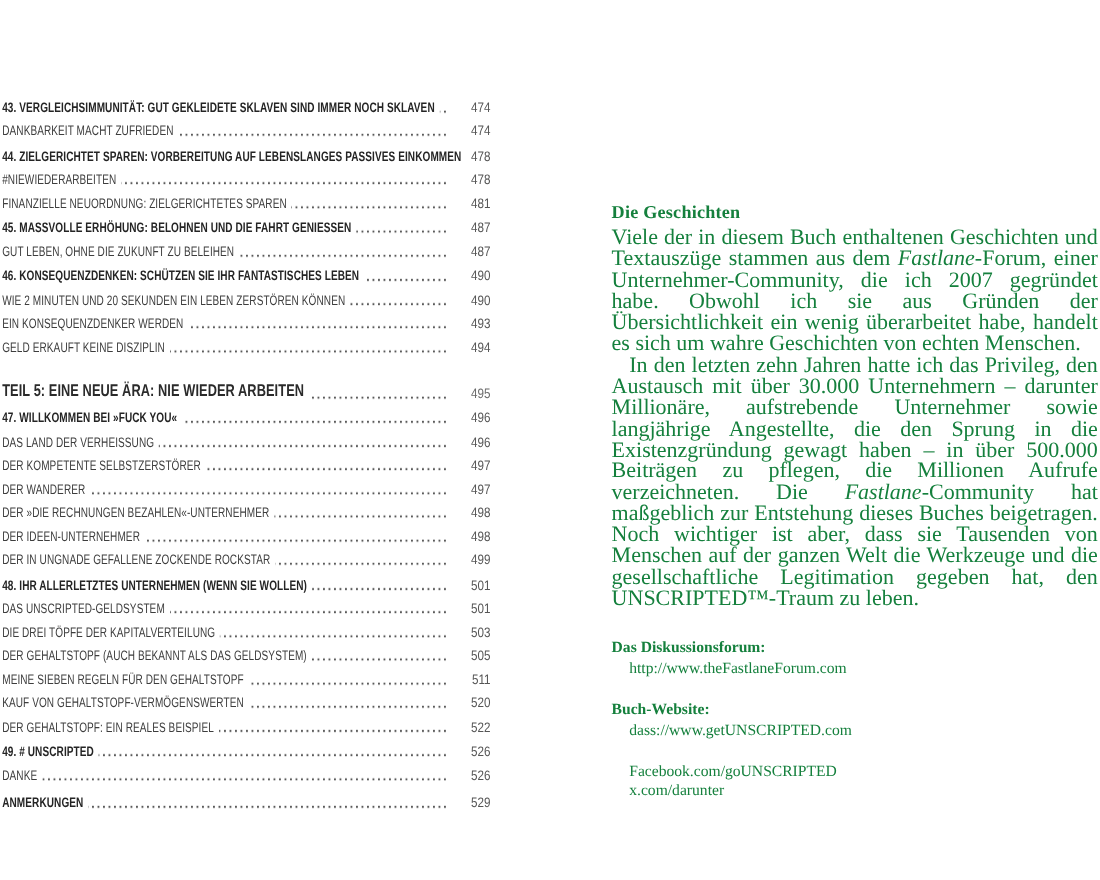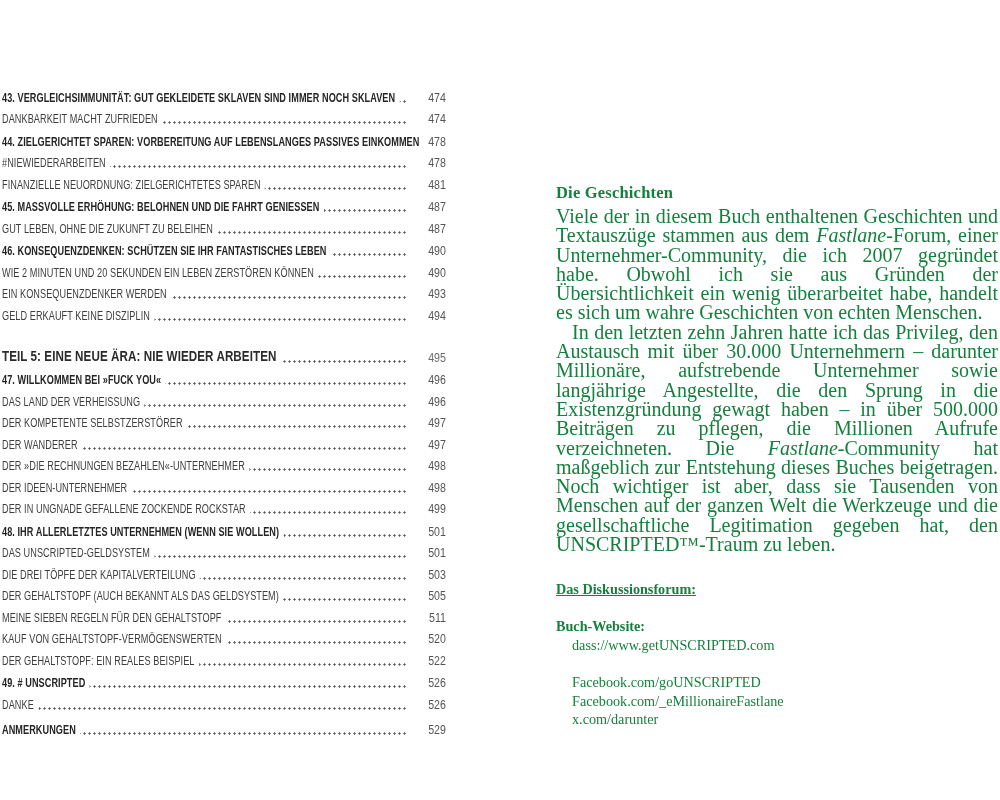--- a/index.html
+++ b/index.html
@@ -44,21 +44,21 @@
   }
   .stories h1{
     margin:0 0 4px 0;font-size:16.5px;font-weight:700;letter-spacing:0.2px;
   }
   .stories p{
     margin:0;font-size:20px;line-height:19.3px;text-align:justify;
   }
   .stories p.indent{text-indent:16px;}
   .stories .ital{font-style:italic;}
   .links-section{margin-top:18.5px;font-size:14.2px;line-height:18.6px;}
-  .links-section.first{margin-top:26px;text-decoration:underline;}
+  .links-section.first{margin-top:26px;}
   .section-label{font-weight:700;}
   .url-line{padding-left:16px;}
 </style>
 </head>
 <body>
 
 <div class="toc">
 
   <div class="toc-row chapter">
     <span class="num">474</span>
@@ -183,25 +183,25 @@
 
 <div class="stories">
   <h1>Die Geschichten</h1>
 
   <p><span>Viele der in diesem Buch enthaltenen Geschichten und Textauszüge stammen aus dem </span><span class="ital">Fastlane</span><span>-Forum, einer Unternehmer-Community, die ich 2007 gegründet habe. Obwohl ich sie aus Gründen der Übersichtlichkeit ein wenig überarbeitet habe, handelt es sich um wahre Geschichten von echten Menschen.</span></p>
 
   <p class="indent"><span>In den letzten zehn Jahren hatte ich das Privileg, den Austausch mit über 30.000 Unternehmern – darunter Millionäre, aufstrebende Unternehmer sowie langjährige Angestellte, die den Sprung in die Existenzgründung gewagt haben – in über 500.000 Beiträgen zu pflegen, die Millionen Aufrufe verzeichneten. Die </span><span class="ital">Fastlane</span><span>-Community hat maßgeblich zur Entstehung dieses Buches beigetragen. Noch wichtiger ist aber, dass sie Tausenden von Menschen auf der ganzen Welt die Werkzeuge und die gesellschaftliche Legitimation gegeben hat, den UNSCRIPTED™-Traum zu leben.</span></p>
 
   <div class="links-section first">
     <div class="section-label">Das Diskussionsforum:</div>
+    <div class="url-line">http://www.theFastlaneForum.com</div>
   </div>
 
   <div class="links-section">
     <div class="section-label">Buch-Website:</div>
     <div class="url-line">dass://www.getUNSCRIPTED.com</div>
   </div>
 
   <div class="links-section">
     <div class="url-line">Facebook.com/goUNSCRIPTED</div>
-    <div class="url-line">Facebook.com/_eMillionaireFastlane</div>
     <div class="url-line">x.com/darunter</div>
   </div>
 </div>
 
 </body></html>

